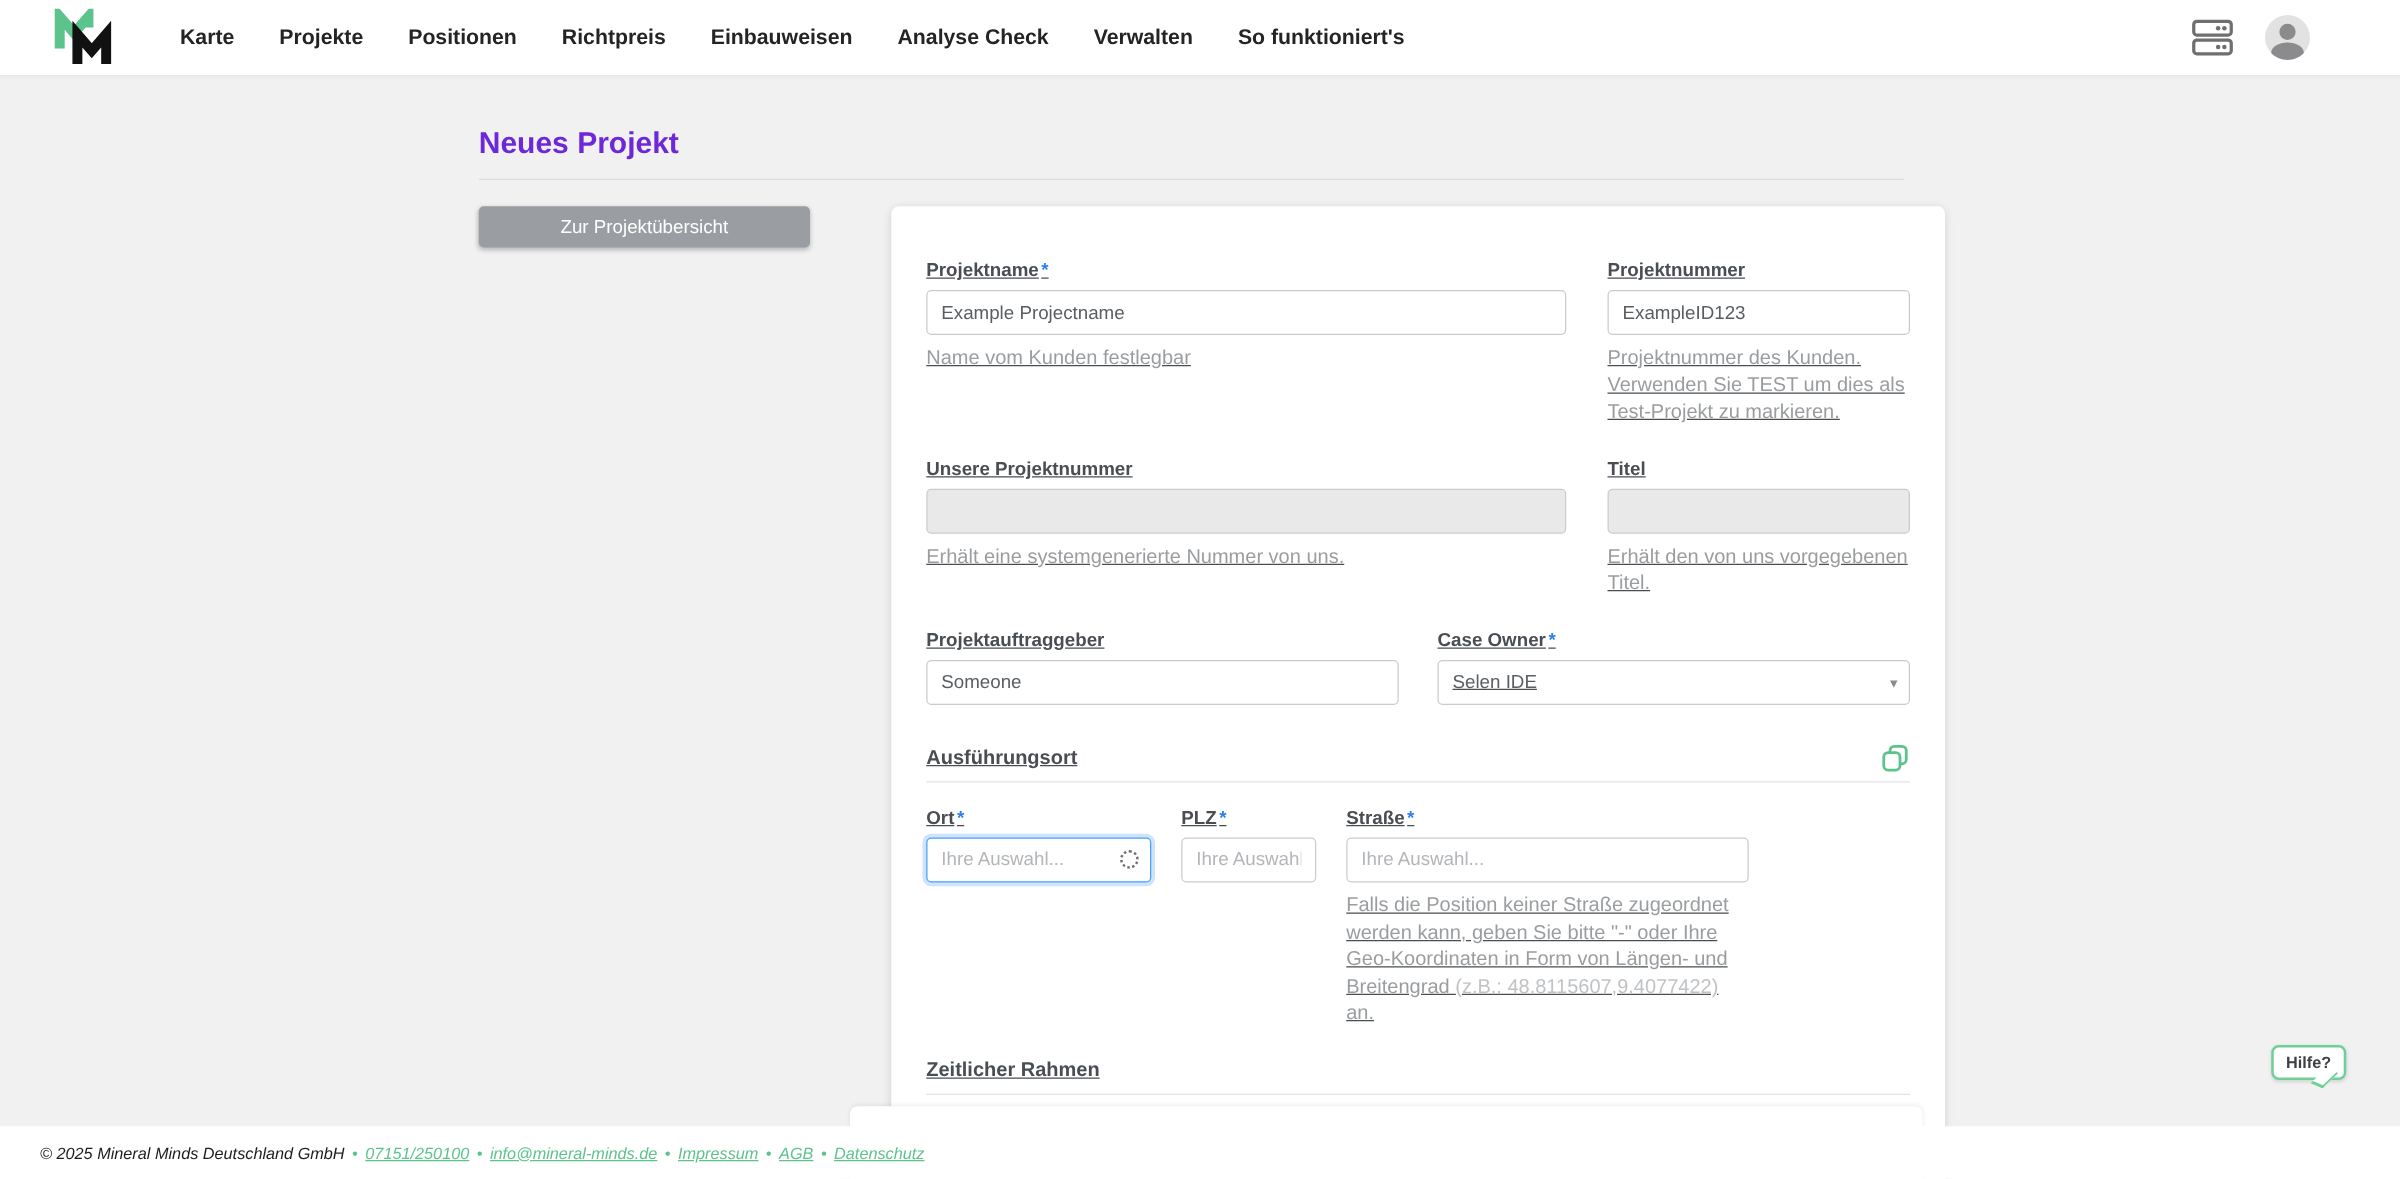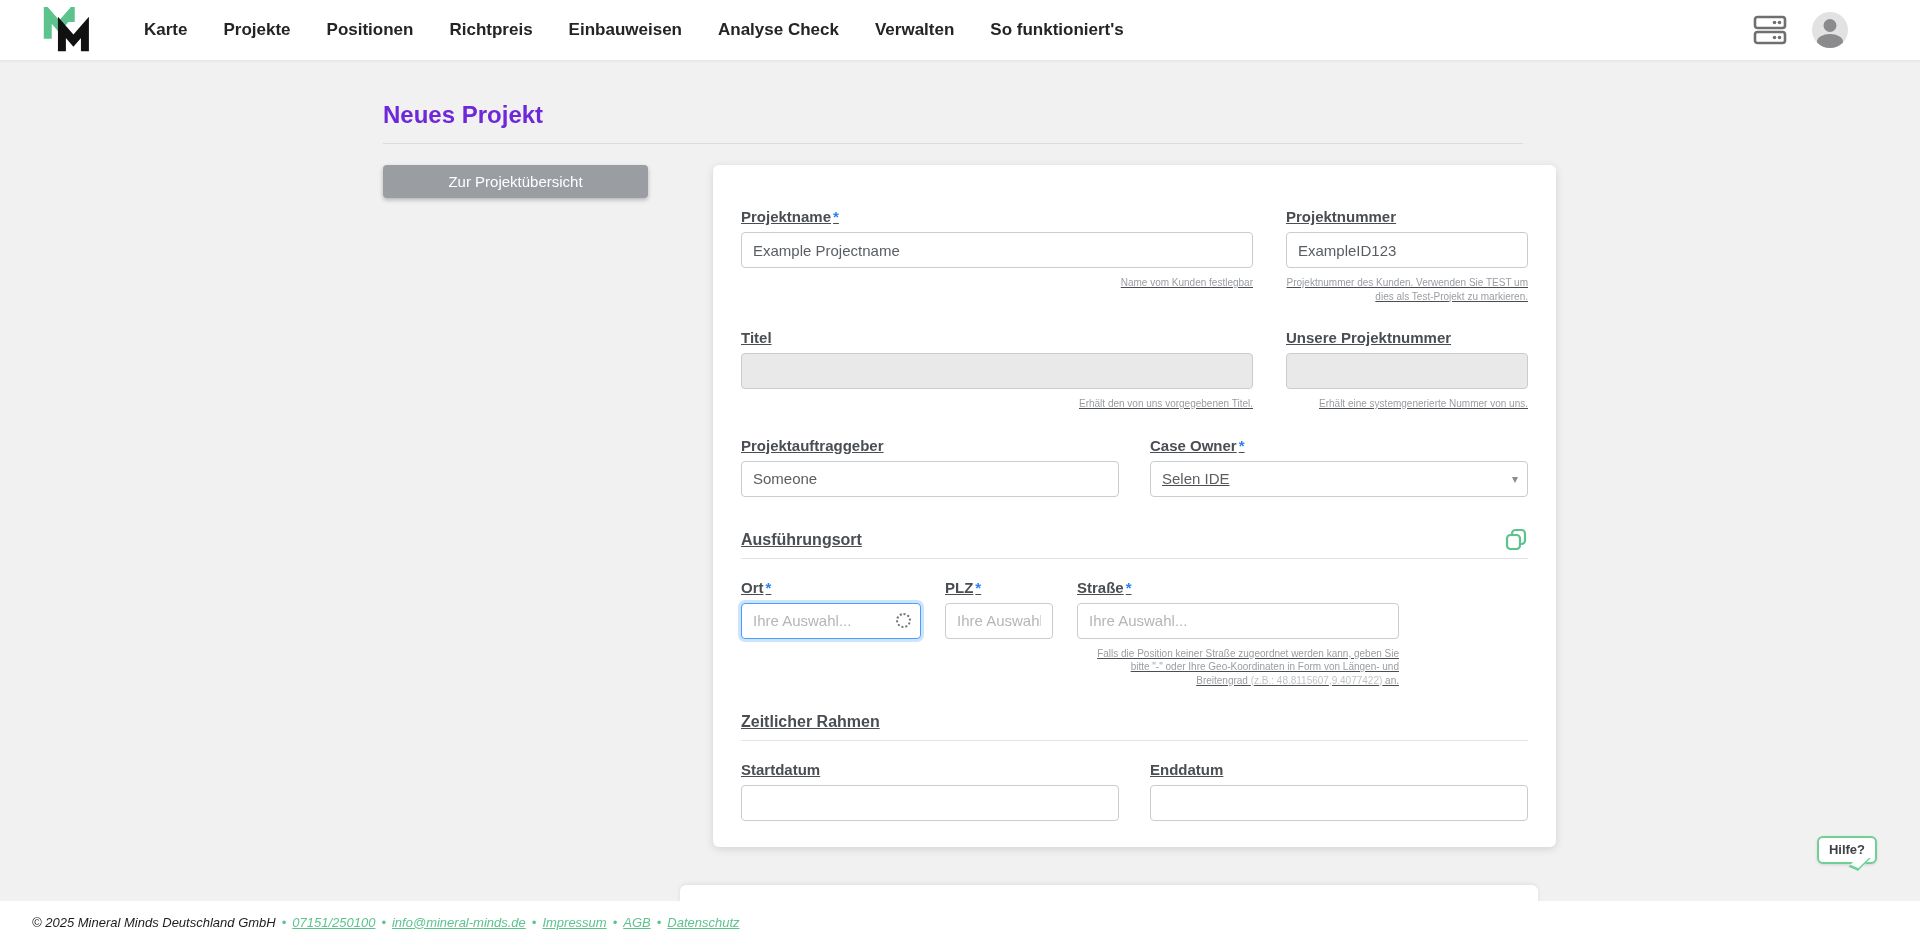--- a/index.html
+++ b/index.html
@@ -37,21 +37,21 @@
     padding:43px 28px 26px 28px;text-decoration:underline; }
   .grid-a { display:grid; grid-template-columns:512px 242px; column-gap:33px; row-gap:26px; }
   .grid-b { display:grid; grid-template-columns:378px 378px; column-gap:31px; }
   .grid-loc { display:grid; grid-template-columns:180px 108px 322px 1fr; column-gap:24px; }
   .field-label { font-size:15px; font-weight:700; color:#4a4e52; margin-bottom:7px; }
   .req { color:#2d7ff0; font-weight:700; margin-left:2px; }
   .text-input { width:100%; height:36px; border:1px solid #c9ccce; border-radius:4px;
     padding:0 11px; font-size:15px; color:#5a5e62; font-family:inherit; background:#fff; outline:none; }
   .text-input::placeholder { color:#b3b6b9; }
   .text-input:disabled, .text-input.disabled { background:#e9e9ea; }
-  .helper { margin-top:8px; font-size:10px; line-height:1.35; color:#9a9da0;text-align:right; }
+  .helper { margin-top:8px; font-size:16px; line-height:1.35; color:#9a9da0; }
   .helper .muted { color:#c0c3c5; }
   .row-gap { margin-top:26px; }
 
   .section-head { display:flex; align-items:flex-end; justify-content:space-between;
     margin-top:30px; padding-bottom:9px; border-bottom:1px solid #e3e3e4; }
   .section-title { font-size:16px; font-weight:700; color:#4a4e52; }
   .copy-icon { cursor:pointer; display:flex; margin-bottom:-4px; }
 
   .select-box { position:relative; width:100%; height:36px; border:1px solid #c9ccce;
     border-radius:4px; padding:0 11px; font-size:15px; color:#5a5e62; display:flex;
@@ -140,28 +140,28 @@
           <input class="text-input" type="text" value="Example Projectname" style="">
           <div class="helper">Name vom Kunden festlegbar</div>
         </div>
         <div>
           <div class="field-label">Projektnummer</div>
           <input class="text-input" type="text" value="ExampleID123" style="">
           <div class="helper">Projektnummer des Kunden. Verwenden Sie TEST um dies als Test-Projekt zu markieren.</div>
         </div>
 
         <div>
+          <div class="field-label">Unsere Projektnummer</div>
+          <input class="text-input disabled" type="text" disabled="" style="">
+          <div class="helper">Erhält eine systemgenerierte Nummer von uns.</div>
+        </div>
+        <div>
           <div class="field-label">Titel</div>
           <input class="text-input disabled" type="text" disabled="" style="">
           <div class="helper">Erhält den von uns vorgegebenen Titel.</div>
-        </div>
-        <div>
-          <div class="field-label">Unsere Projektnummer</div>
-          <input class="text-input disabled" type="text" disabled="" style="">
-          <div class="helper">Erhält eine systemgenerierte Nummer von uns.</div>
         </div>
       </div>
 
       <div class="grid-b row-gap">
         <div>
           <div class="field-label">Projektauftraggeber</div>
           <input class="text-input" type="text" value="Someone" style="">
         </div>
         <div>
           <div class="field-label"><span>Case Owner</span><span class="req">*</span></div>

